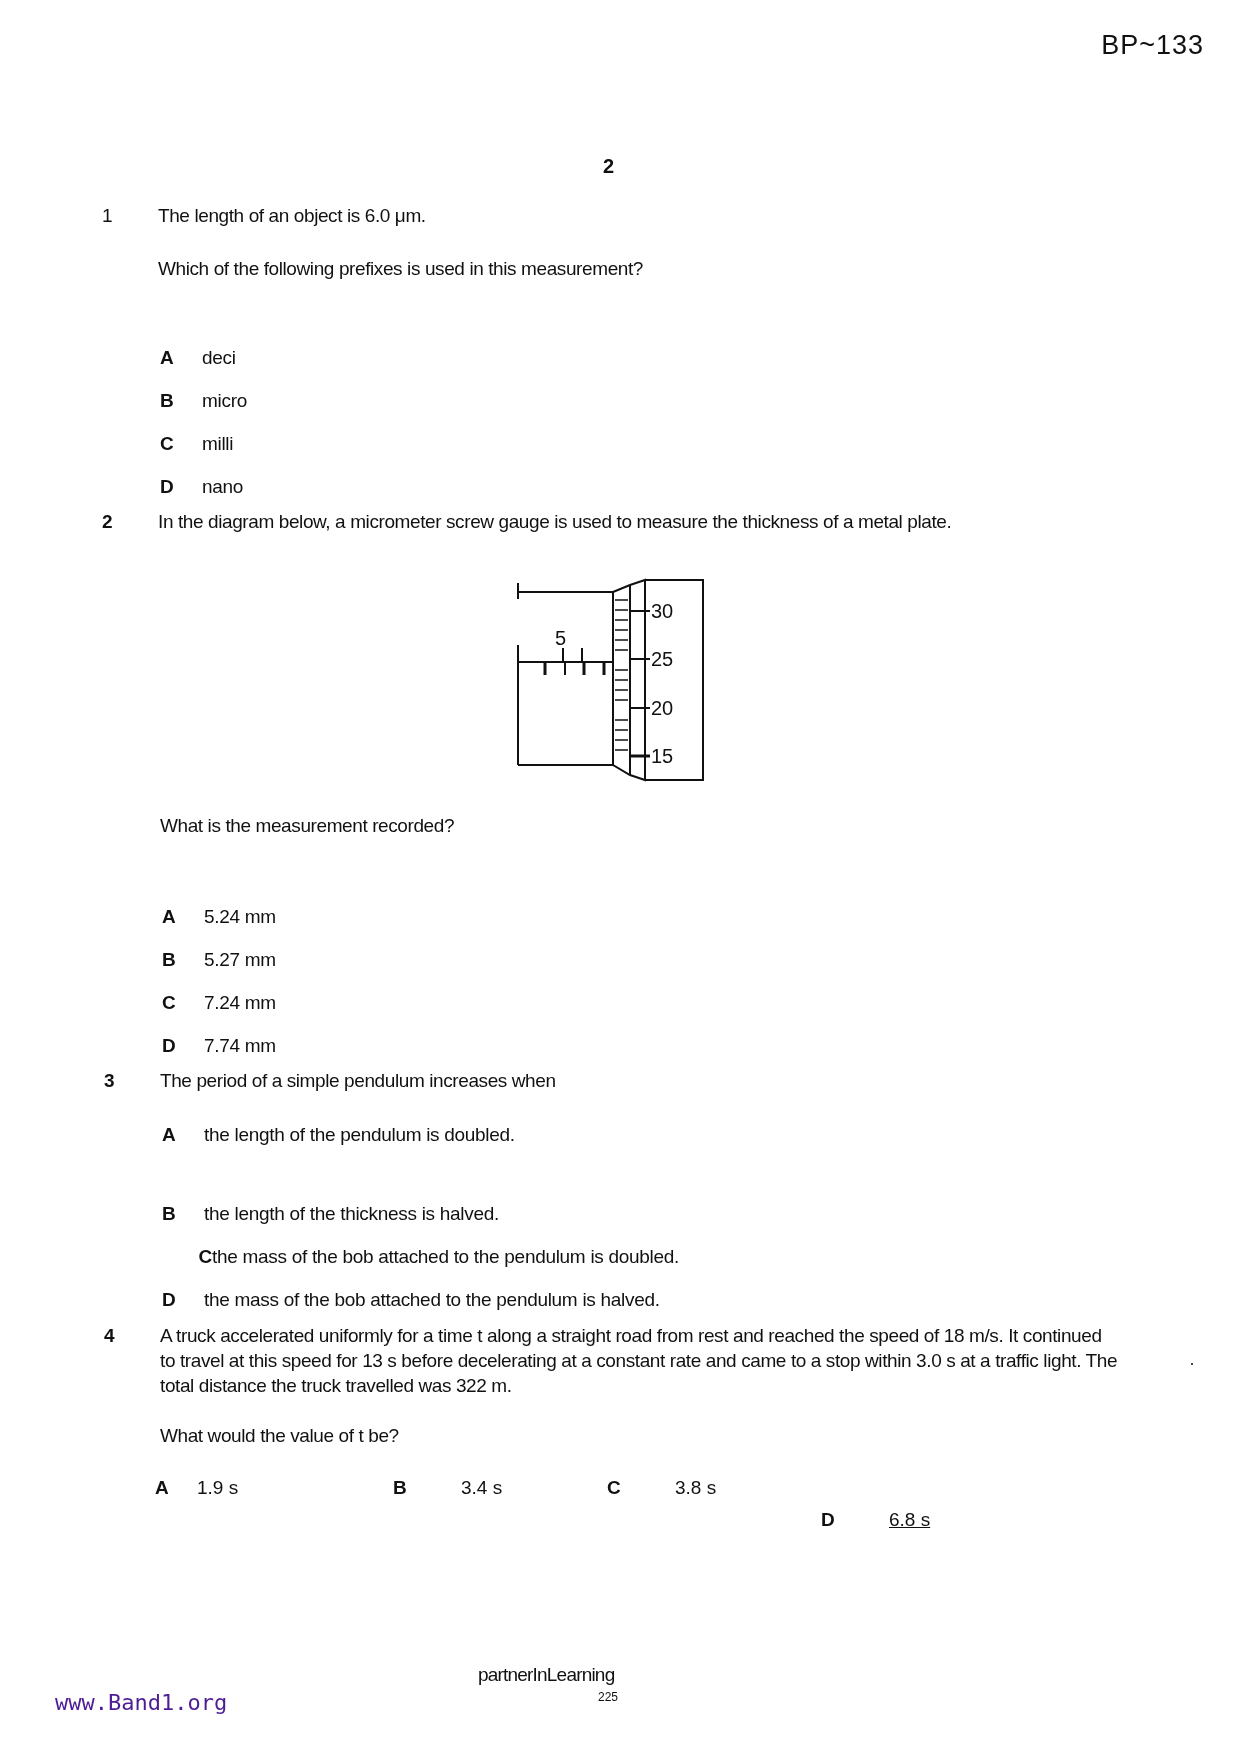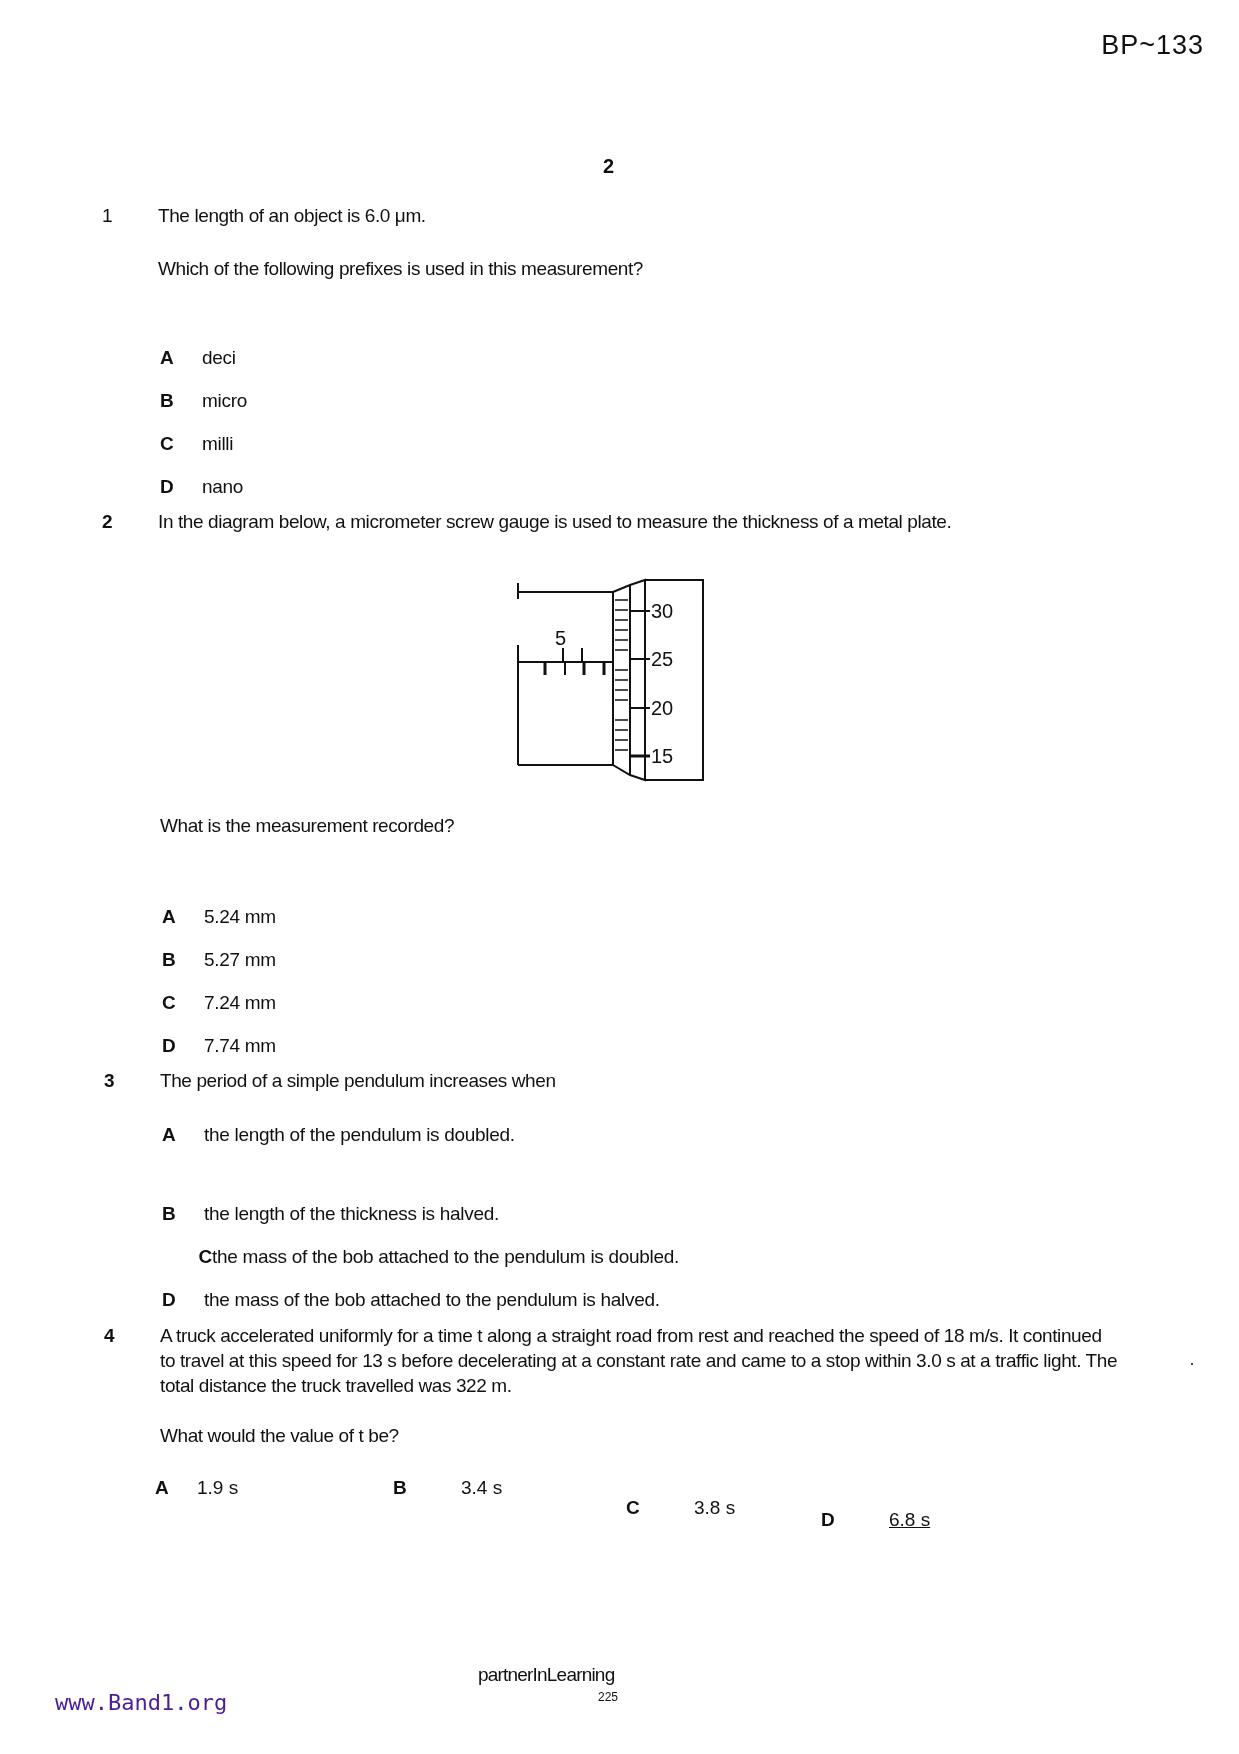--- a/index.html
+++ b/index.html
@@ -109,21 +109,21 @@
   <div class="opt" style="left:170px;top:1206px;text-align:right;"><span class="letter">C</span><span>the mass of the bob attached to the pendulum is doubled.</span></div>
   <div class="opt" style="left:162px;top:1249px;"><span class="letter">D</span><span>the mass of the bob attached to the pendulum is halved.</span></div>
 </section>
 
 <section>
   <div class="qnum" style="left:104px;top:1325px;">4</div>
   <div class="qtext para" style="left:160px;top:1323px;">A truck accelerated uniformly for a time t along a straight road from rest and reached the speed of 18 m/s. It continued to travel at this speed for 13 s before decelerating at a constant rate and came to a stop within 3.0 s at a traffic light. The total distance the truck travelled was 322 m.</div>
   <div class="qtext" style="left:160px;top:1425px;">What would the value of t be?</div>
   <div class="inline-opt" style="left:155px;top:1477px;"><span class="letter">A</span><span>1.9 s</span></div>
   <div class="inline-opt" style="left:393px;top:1477px;"><span class="letter" style="width:68px;">B</span><span>3.4 s</span></div>
-  <div class="inline-opt" style="left:626px;top:1477px;margin-top:20px;"><span class="letter" style="width:68px;">C</span><span>3.8 s</span></div>
+  <div class="inline-opt" style="left:607px;top:1477px;"><span class="letter" style="width:68px;">C</span><span>3.8 s</span></div>
   <div class="inline-opt" style="left:821px;top:1509px;text-decoration:underline;"><span class="letter" style="width:68px;">D</span><span>6.8 s</span></div>
 </section>
 
 <div class="abs dot"></div>
 
 <div class="abs footer-brand">partnerInLearning</div>
 <div class="abs footer-num">225</div>
 <div class="abs footer-site">www.Band1.org</div>
 
 </body></html>

